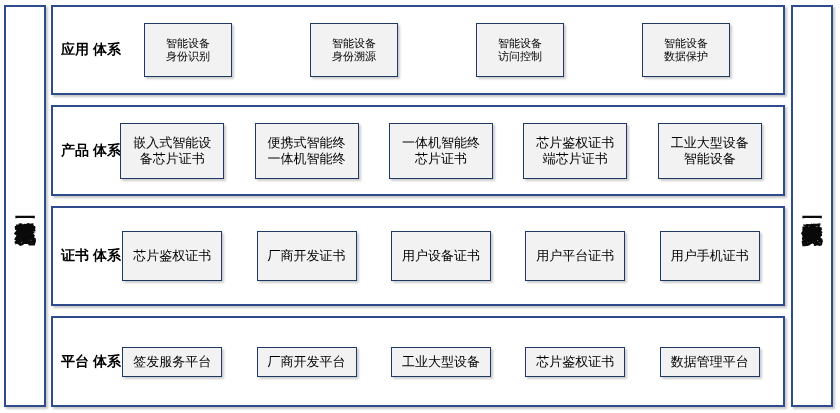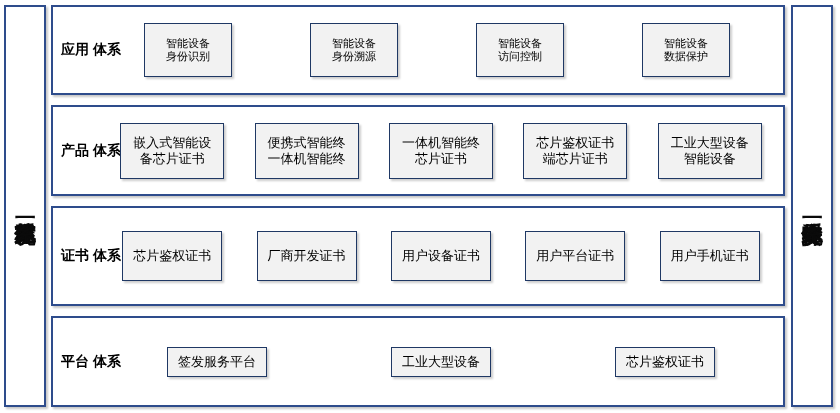--- a/index.html
+++ b/index.html
@@ -162,18 +162,20 @@
       <div class="node-box">用户平台证书</div>
       <div class="node-box">用户手机证书</div>
     </div>
   </div>
 
   <div class="layer-row" id="row-3">
     <div class="row-label">平台
 体系</div>
     <div class="boxes">
       <div class="node-box">签发服务平台</div>
+      <div class="node-box">厂商开发平台</div>
       <div class="node-box">工业大型设备</div>
       <div class="node-box">芯片鉴权证书</div>
+      <div class="node-box">数据管理平台</div>
     </div>
   </div>
 
 </div>
 
 </body></html>

